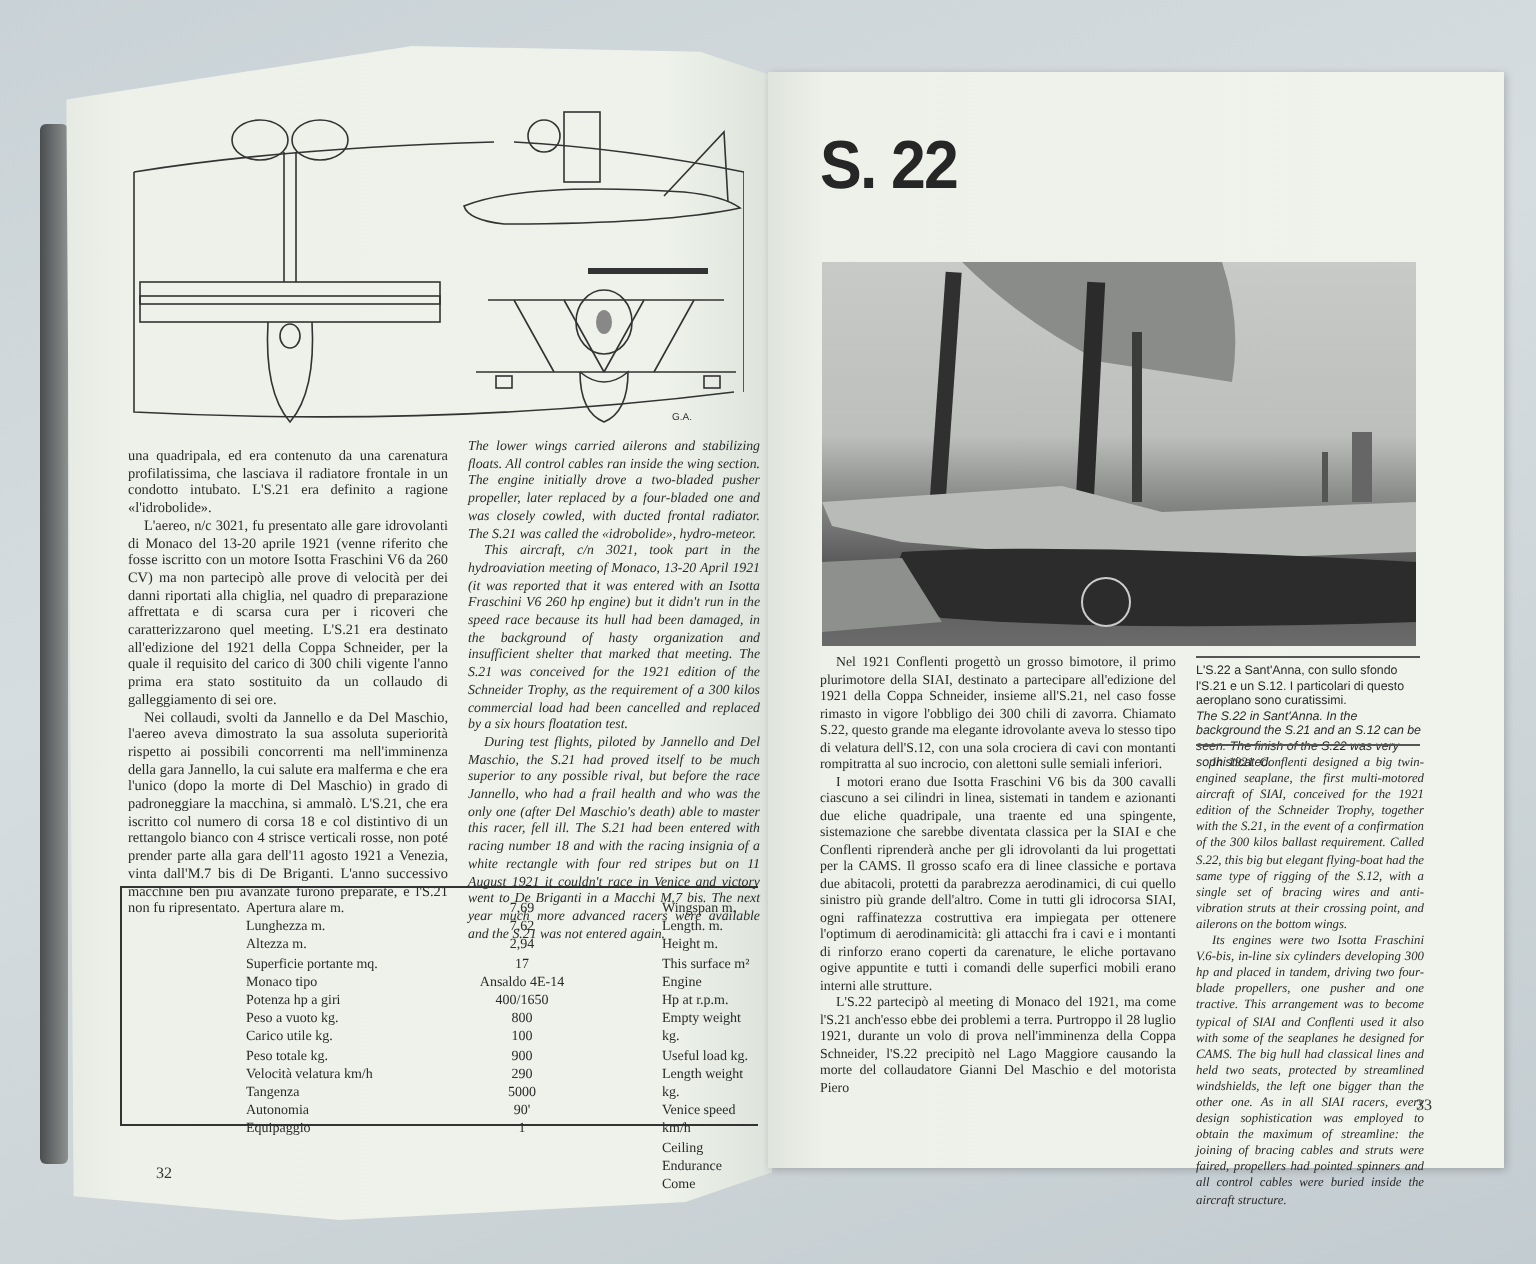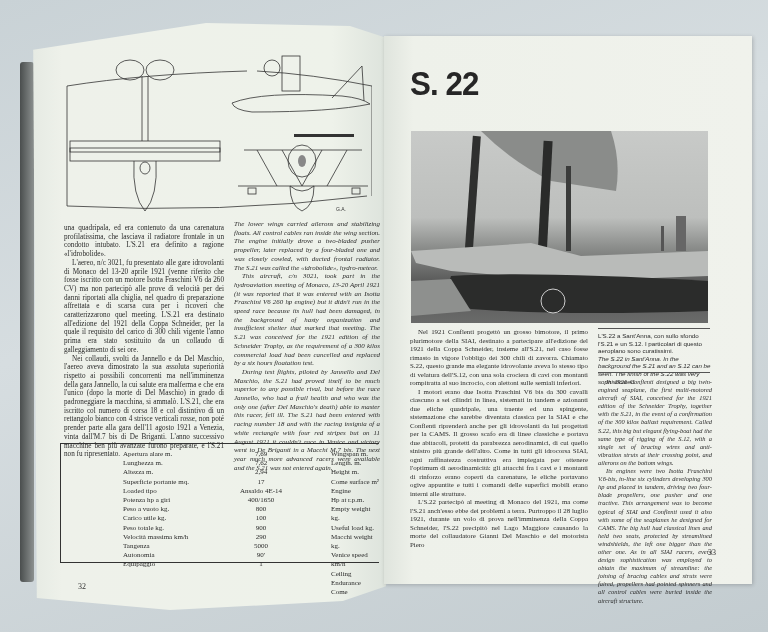--- a/index.html
+++ b/index.html
@@ -106,26 +106,26 @@
   <p>This aircraft, c/n 3021, took part in the hydroaviation meeting of Monaco, 13-20 April 1921 (it was reported that it was entered with an Isotta Fraschini V6 260 hp engine) but it didn't run in the speed race because its hull had been damaged, in the background of hasty organization and insufficient shelter that marked that meeting. The S.21 was conceived for the 1921 edition of the Schneider Trophy, as the requirement of a 300 kilos commercial load had been cancelled and replaced by a six hours floatation test.</p>
   <p>During test flights, piloted by Jannello and Del Maschio, the S.21 had proved itself to be much superior to any possible rival, but before the race Jannello, who had a frail health and who was the only one (after Del Maschio's death) able to master this racer, fell ill. The S.21 had been entered with racing number 18 and with the racing insignia of a white rectangle with four red stripes but on 11 August 1921 it couldn't race in Venice and victory went to De Briganti in a Macchi M.7 bis. The next year much more advanced racers were available and the S.21 was not entered again.</p>
 </div>
 
 <div class="specs">
   <div class="it-labels">
     <div>Apertura alare m.</div>
     <div>Lunghezza m.</div>
     <div>Altezza m.</div>
     <div>Superficie portante mq.</div>
-    <div>Loaded tipo</div>
+    <div>Monaco tipo</div>
     <div>Potenza hp a giri</div>
     <div>Peso a vuoto kg.</div>
     <div>Carico utile kg.</div>
     <div>Peso totale kg.</div>
-    <div>Velocità massima km/h</div>
+    <div>Velocità velatura km/h</div>
     <div>Tangenza</div>
     <div>Autonomia</div>
     <div>Equipaggio</div>
   </div>
   <div class="vals">
     <div>7,69</div>
     <div>7,62</div>
     <div>2,94</div>
     <div>17</div>
     <div>Ansaldo 4E-14</div>
@@ -135,26 +135,26 @@
     <div>900</div>
     <div>290</div>
     <div>5000</div>
     <div>90'</div>
     <div>1</div>
   </div>
   <div class="en-labels">
     <div>Wingspan m.</div>
     <div>Length. m.</div>
     <div>Height m.</div>
-    <div>Come surface m²</div>
+    <div>This surface m²</div>
     <div>Engine</div>
     <div>Hp at r.p.m.</div>
     <div>Empty weight kg.</div>
     <div>Useful load kg.</div>
-    <div>Macchi weight kg.</div>
+    <div>Length weight kg.</div>
     <div>Venice speed km/h</div>
     <div>Ceiling</div>
     <div>Endurance</div>
     <div>Come</div>
   </div>
 </div>
 
 <div class="pgnum" style="left:78px;top:582px;">32</div>
 
 <div class="page-right"></div>

